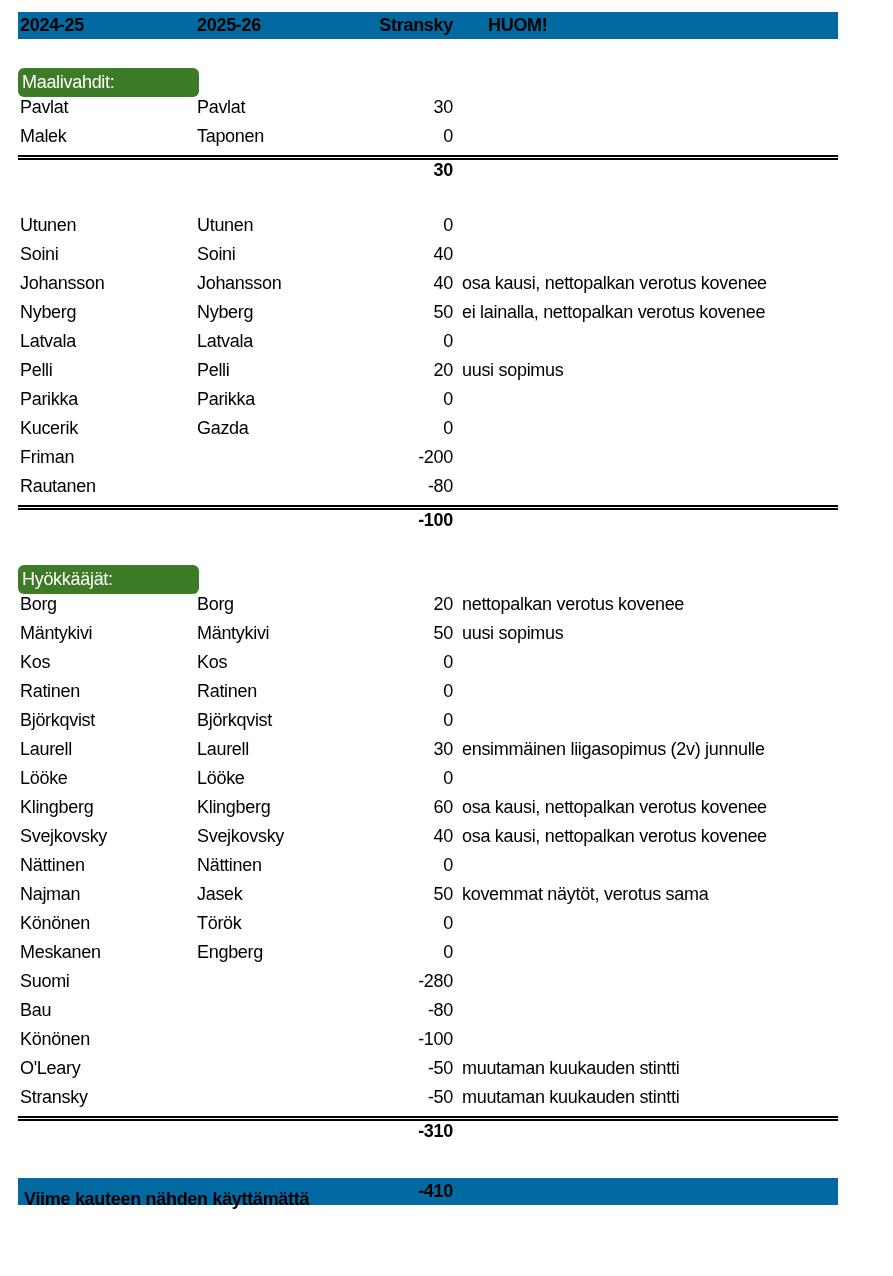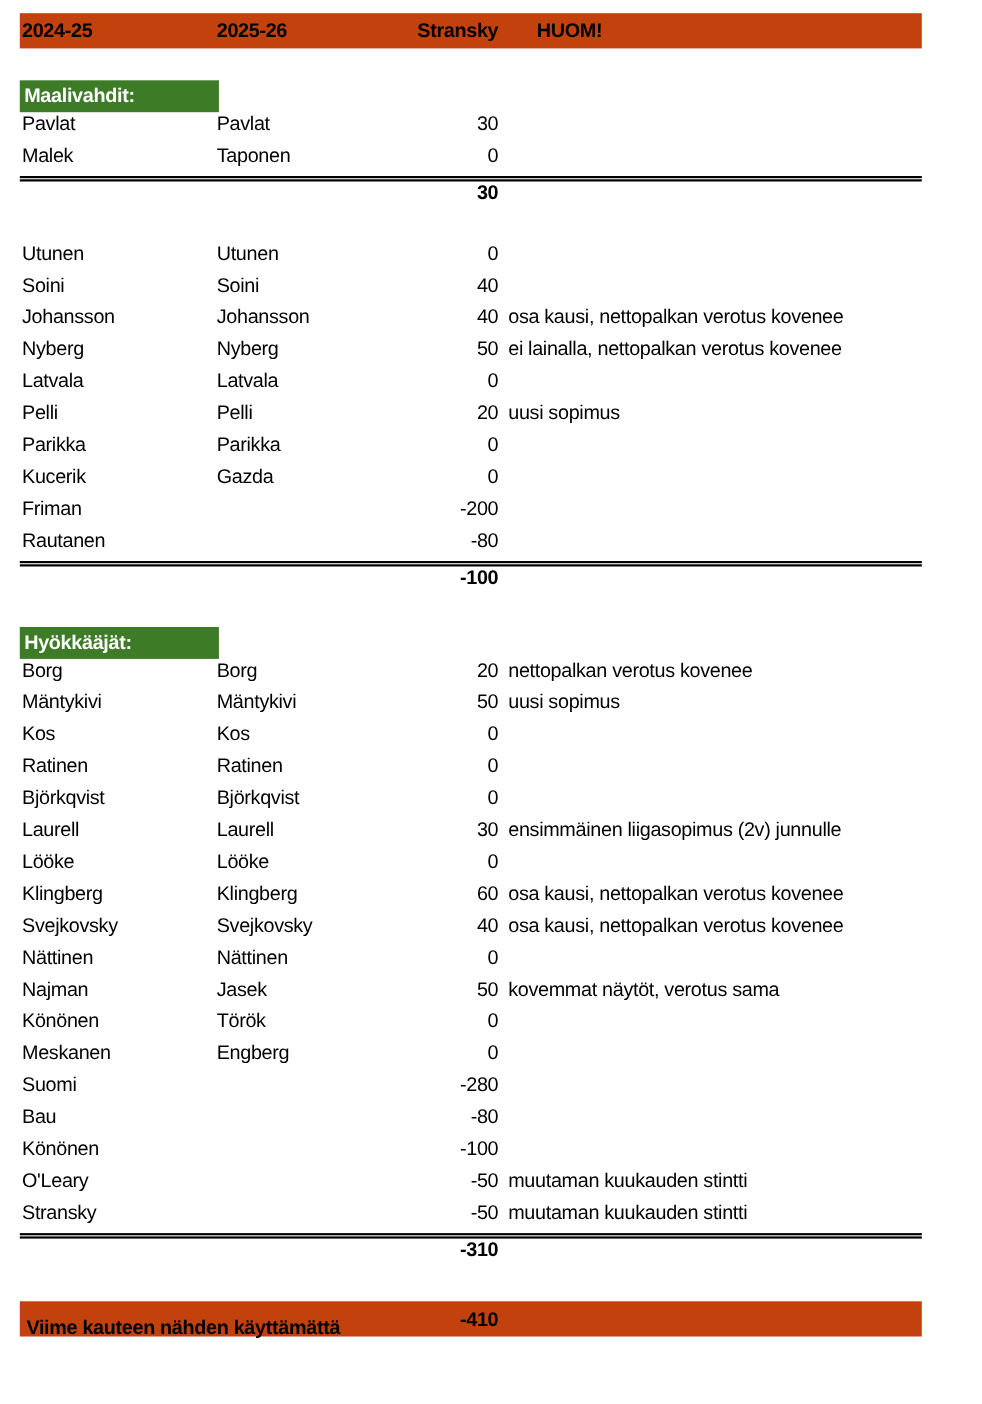--- a/index.html
+++ b/index.html
@@ -13,41 +13,42 @@
     color: #000000;
   }
   .sheet {
     position: relative;
     margin: 12px 0 0 18px;
     width: 820px;
     font-size: 18px;
     letter-spacing: -0.3px;
   }
   .band {
-    height: 32px;
-    background: #c2410c;
+    height: 27px;
+    background: #0369a1;
     display: flex;
     align-items: center;
     font-weight: 700;
   }
   .row, .total-row {
     height: 29px;
     display: flex;
     align-items: flex-start;
   }
   .title-row { height: 29px; display: flex; align-items: center; }
   .section-title {
     width: 181px;
     height: 29px;
     line-height: 29px;
     background: #3E7B27;
     color: #ffffff;
-    font-weight: 700;
+    font-weight: 400;
     padding-left: 4px;
     box-sizing: border-box;
+    border-radius: 6px;
   }
   .col-a { width: 179px; padding-left: 2px; box-sizing: border-box; white-space: nowrap; }
   .col-b { width: 124px; box-sizing: border-box; white-space: nowrap; }
   .col-c { width: 134px; text-align: right; padding-right: 2px; box-sizing: border-box; white-space: nowrap; }
   .col-d { flex: 1; padding-left: 7px; box-sizing: border-box; white-space: nowrap; }
   .huom-header { padding-left: 33px; }
   .section-first { margin-top: 29px; }
   .section { margin-top: 26px; }
   .total-row {
     border-top: 5px double #000000;

